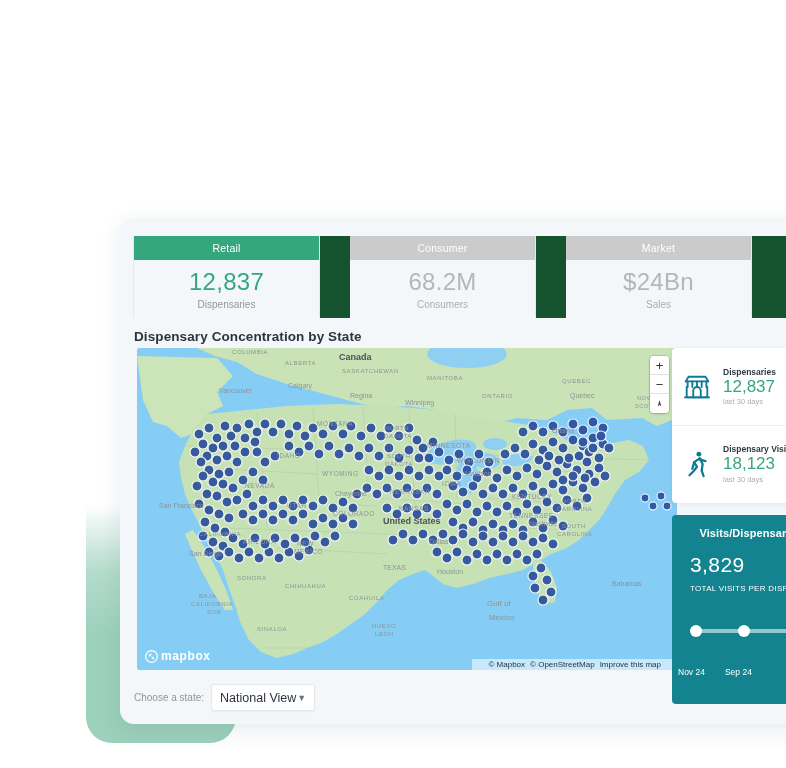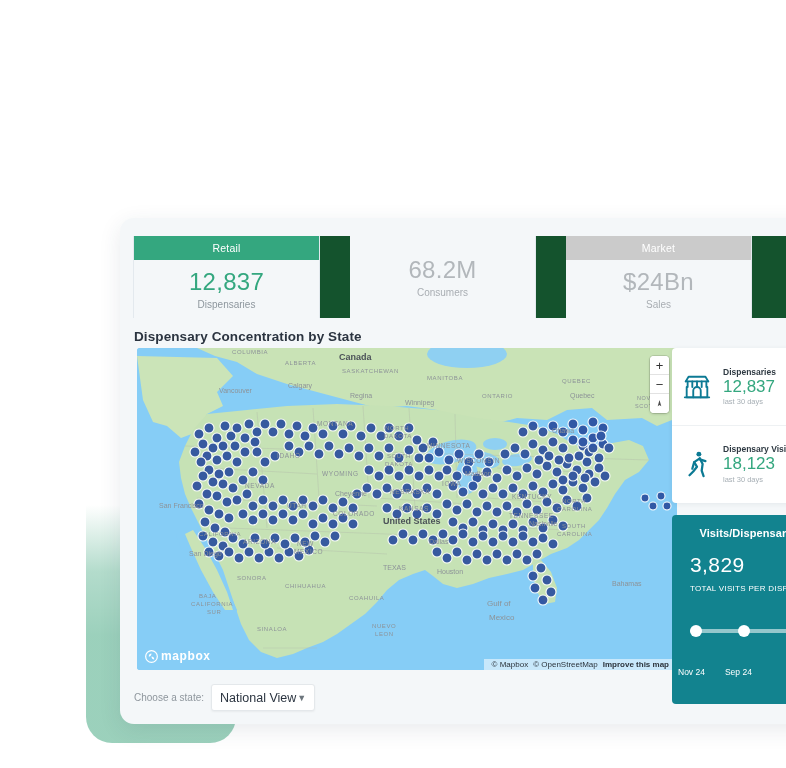--- a/index.html
+++ b/index.html
@@ -101,25 +101,25 @@
     position: absolute; left: 8px; bottom: 7px;
     display: flex; align-items: center; gap: 3px;
     color: #ffffff;
   }
   .mapbox-logo .mb-txt { font-size: 12px; font-weight: 700; letter-spacing: .6px; color: #ffffff; }
 
   .attrib {
     position: absolute; right: 0; bottom: 0;
     background: rgba(255,255,255,.55);
     font-size: 8px; color: #2b333b;
-    padding: 1px 8px;
+    padding: 1px 16px;
     display: flex; gap: 5px; align-items: center;
     white-space: nowrap;
   }
-  .attrib b { font-weight: 700; }
+  .attrib b { font-weight: 400; }
 
   
   .state-row {
     position: absolute; left: 14px; top: 460px;
     display: flex; align-items: center; gap: 7px; margin-top: 6px;
   }
   .state-label { font-size: 10px; color: #8e969d; }
   .state-select {
     width: 104px; height: 27px;
     background: #ffffff;
@@ -207,20 +207,21 @@
 
     <div class="kpi-wrap">
       <div class="kpi active">
         <div class="kpi-head">Retail</div>
         <div class="kpi-body">
           <div class="kpi-value">12,837</div>
           <div class="kpi-label">Dispensaries</div>
         </div>
       </div>
       <div class="kpi">
+        <div class="kpi-head">Consumer</div>
         <div class="kpi-body">
           <div class="kpi-value">68.2M</div>
           <div class="kpi-label">Consumers</div>
         </div>
       </div>
       <div class="kpi">
         <div class="kpi-head">Market</div>
         <div class="kpi-body">
           <div class="kpi-value">$24Bn</div>
           <div class="kpi-label">Sales</div>

